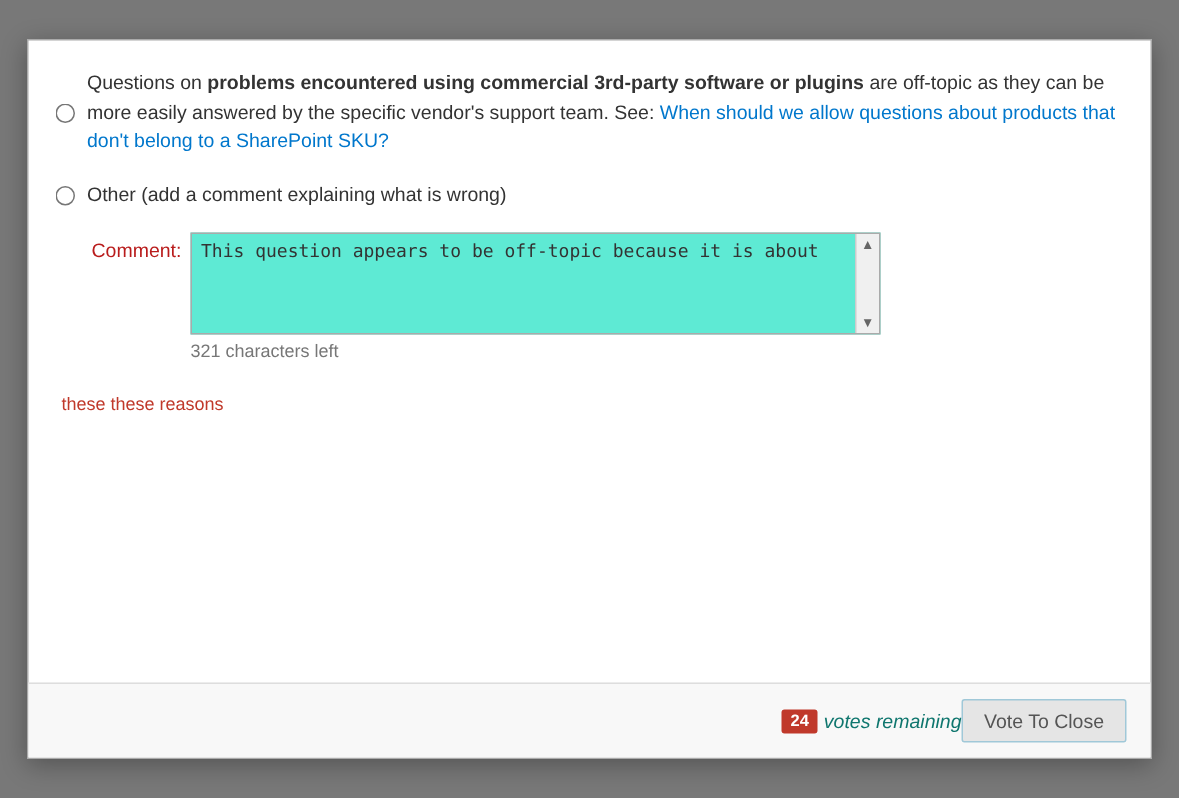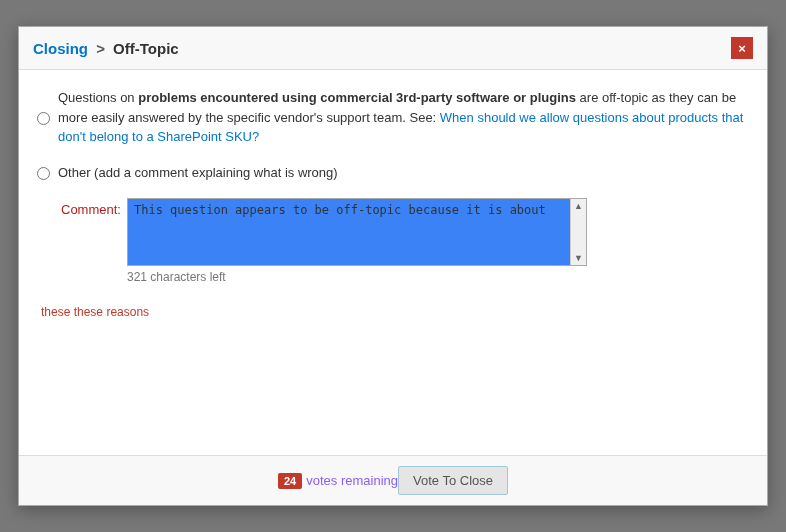--- a/index.html
+++ b/index.html
@@ -112,21 +112,21 @@
     }
     .comment-wrapper {
       display: flex;
       flex-direction: column;
     }
     .comment-textarea-container {
       display: flex;
       border: 1px solid #aaa;
       width: 460px;
       height: 68px;
-      background: #3b82f6;
+      background: #5eead4;
     }
     .comment-textarea {
       flex: 1;
       border: none;
       outline: none;
       resize: none;
       padding: 4px 6px;
       font-size: 12px;
       font-family: monospace;
       color: #333;
@@ -160,35 +160,36 @@
     .edit-reasons a {
       color: #c0392b;
       text-decoration: none;
       font-size: 12px;
     }
     .modal-footer {
       border-top: 1px solid #ddd;
       padding: 10px 16px;
       display: flex;
       align-items: center;
-      justify-content: center;
+      justify-content: flex-end;
       background: #f8f8f8;
     }
     .votes-badge {
       background: #c0392b;
       color: #fff;
       font-size: 11px;
       font-weight: bold;
       padding: 2px 6px;
       border-radius: 2px;
       margin-right: 4px;
     }
     .votes-text {
-      color: #8b5cf6;
-      font-size: 13px;
+      color: #0f766e;
+      font-size: 13px;
+      font-style: italic;
     }
     .vote-close-btn {
       background: #e5e5e5;
       color: #555;
       border: 1px solid #a0c8d8;
       padding: 6px 14px;
       font-size: 13px;
       cursor: pointer;
       border-radius: 2px;
     }
@@ -196,28 +197,20 @@
       display: flex;
       align-items: center;
     }
   </style>
 </head>
 <body>
 
 <div class="modal-overlay">
   <div class="modal">
 
-    <div class="modal-header">
-      <div class="modal-title">
-        <span class="breadcrumb-closing">Closing</span>
-        <span class="breadcrumb-sep">&gt;</span>
-        <span class="breadcrumb-offtopic">Off-Topic</span>
-      </div>
-      <button class="close-btn">×</button>
-    </div>
 
     <div class="modal-body">
 
       <div class="option-row">
         <input type="radio" name="close-reason" id="opt1" style="">
         <label for="opt1" class="option-text">
           Questions on <b>problems encountered using commercial 3rd-party software or plugins</b> are off-topic as they can be more easily answered by the specific vendor's support team. See: <a href="#" class="link">When should we allow questions about products that don't belong to a SharePoint SKU?</a>
         </label>
       </div>
 

